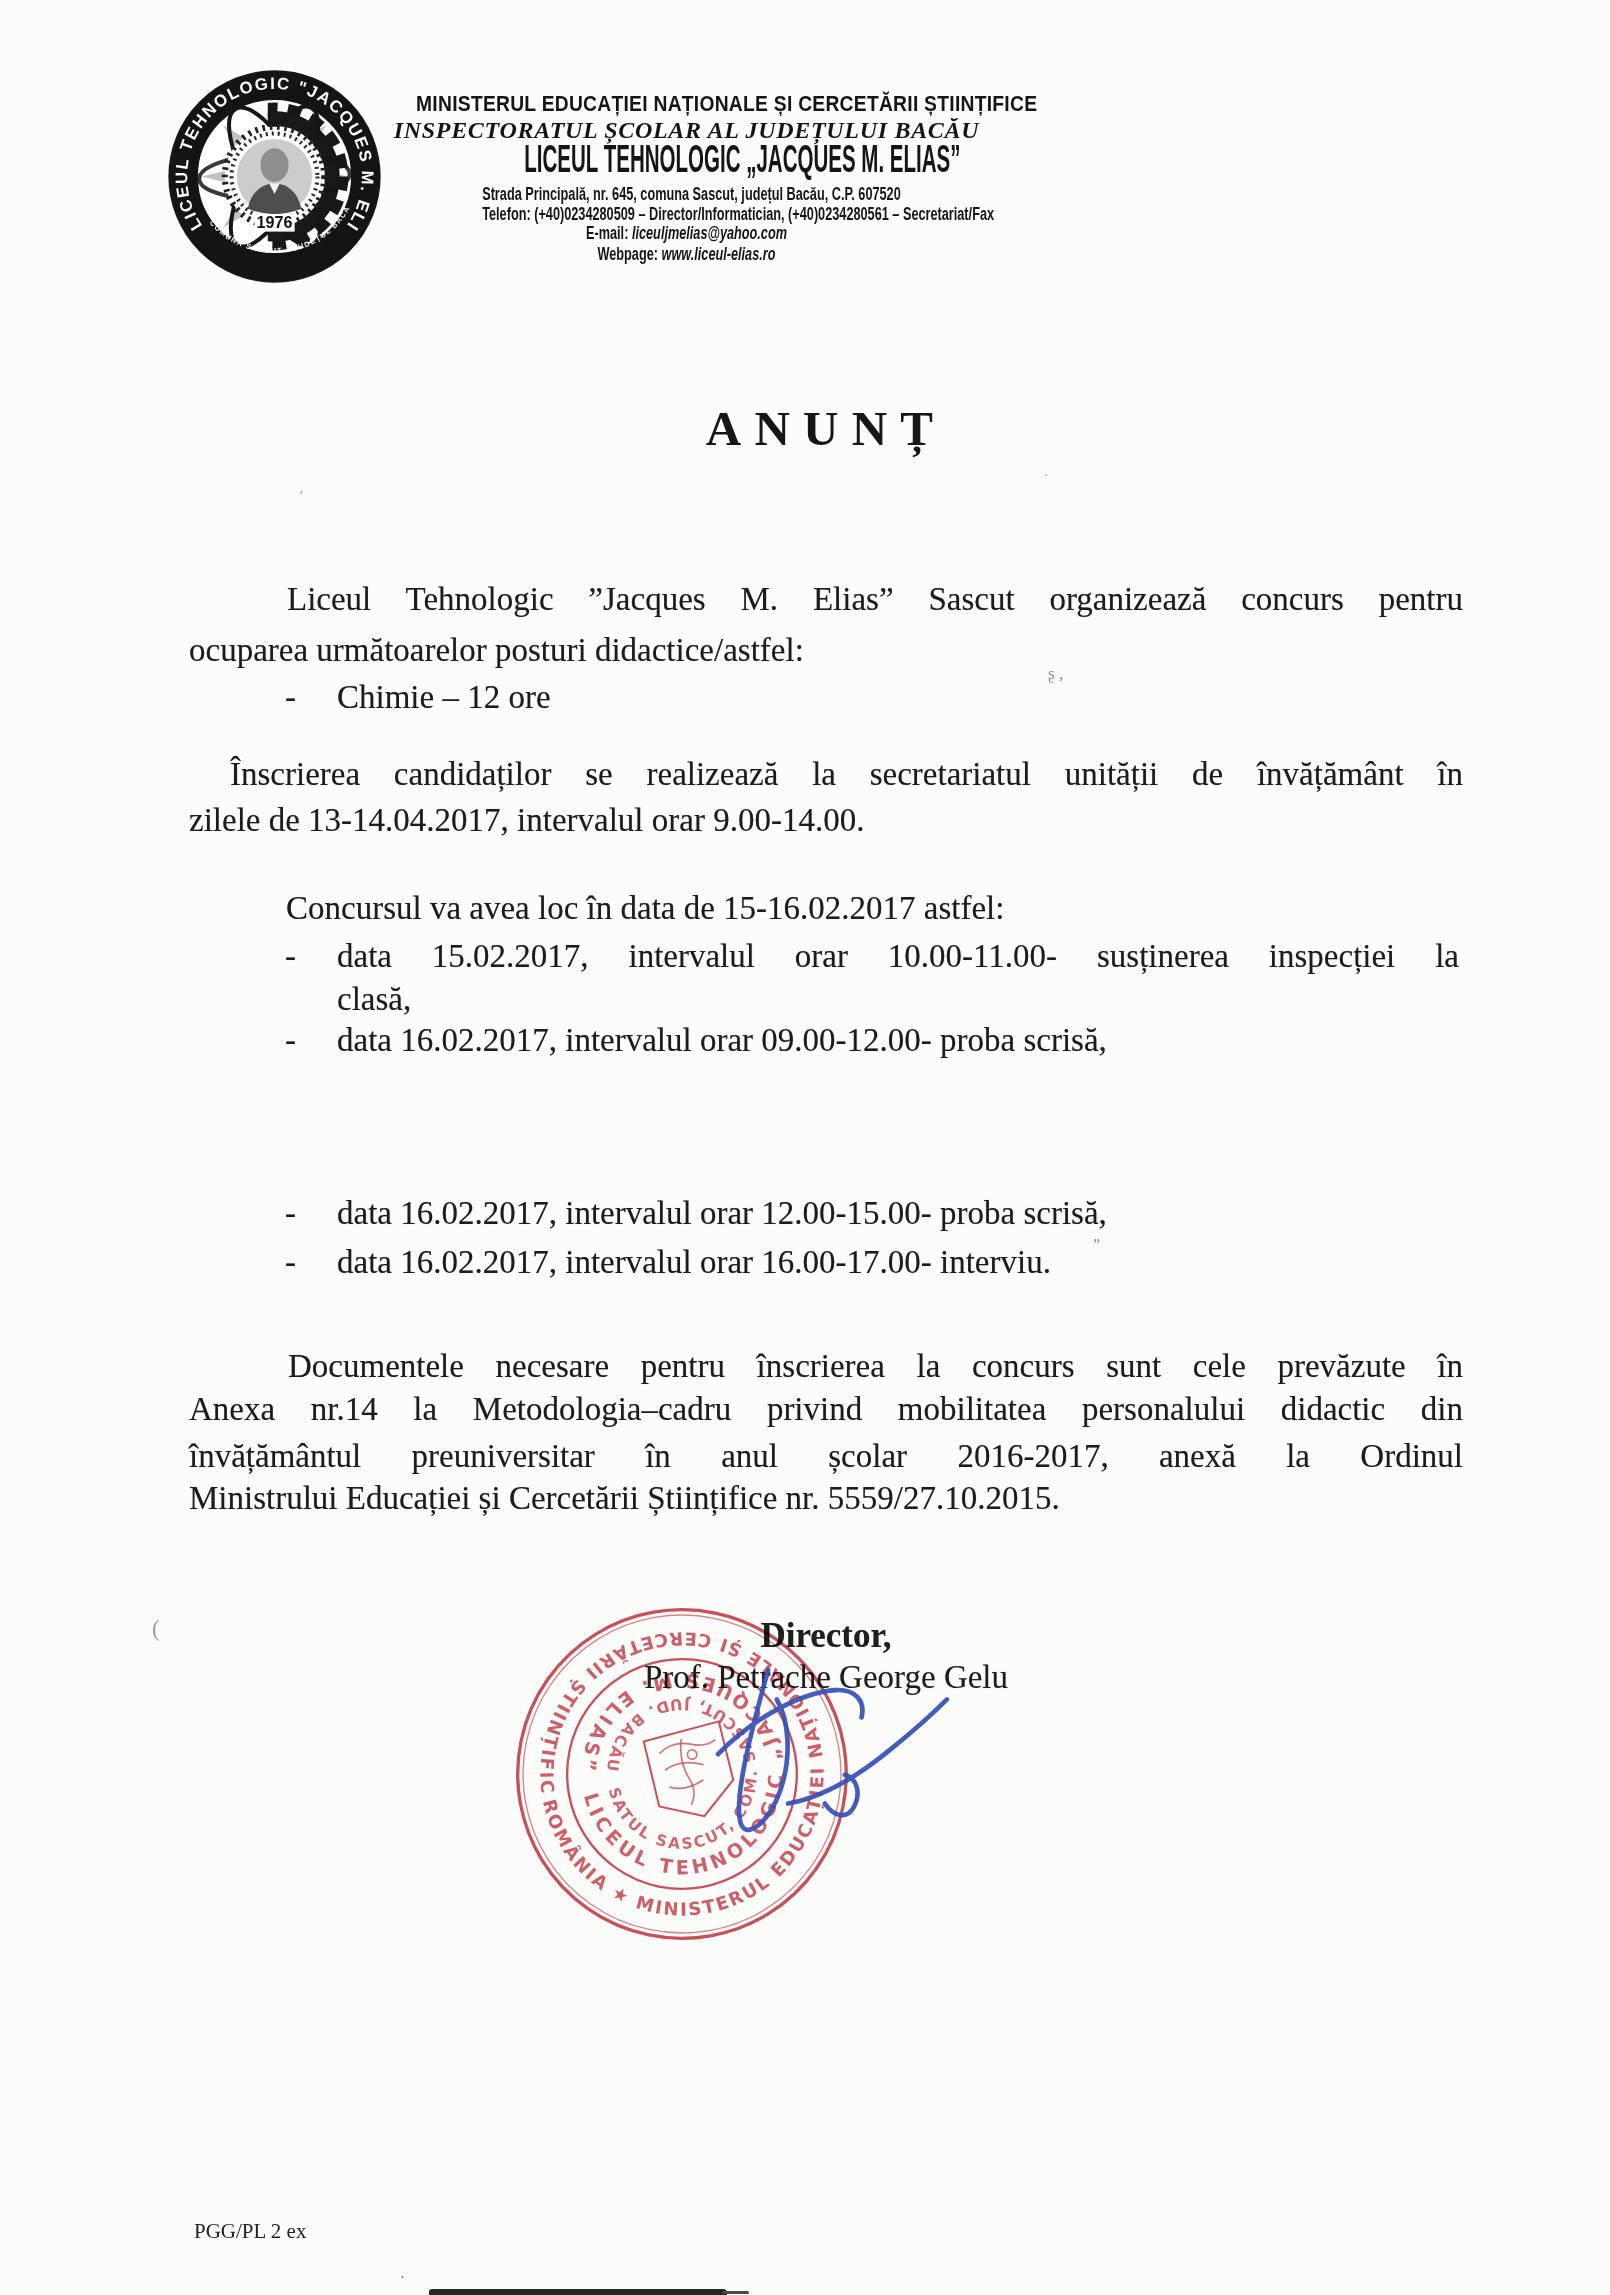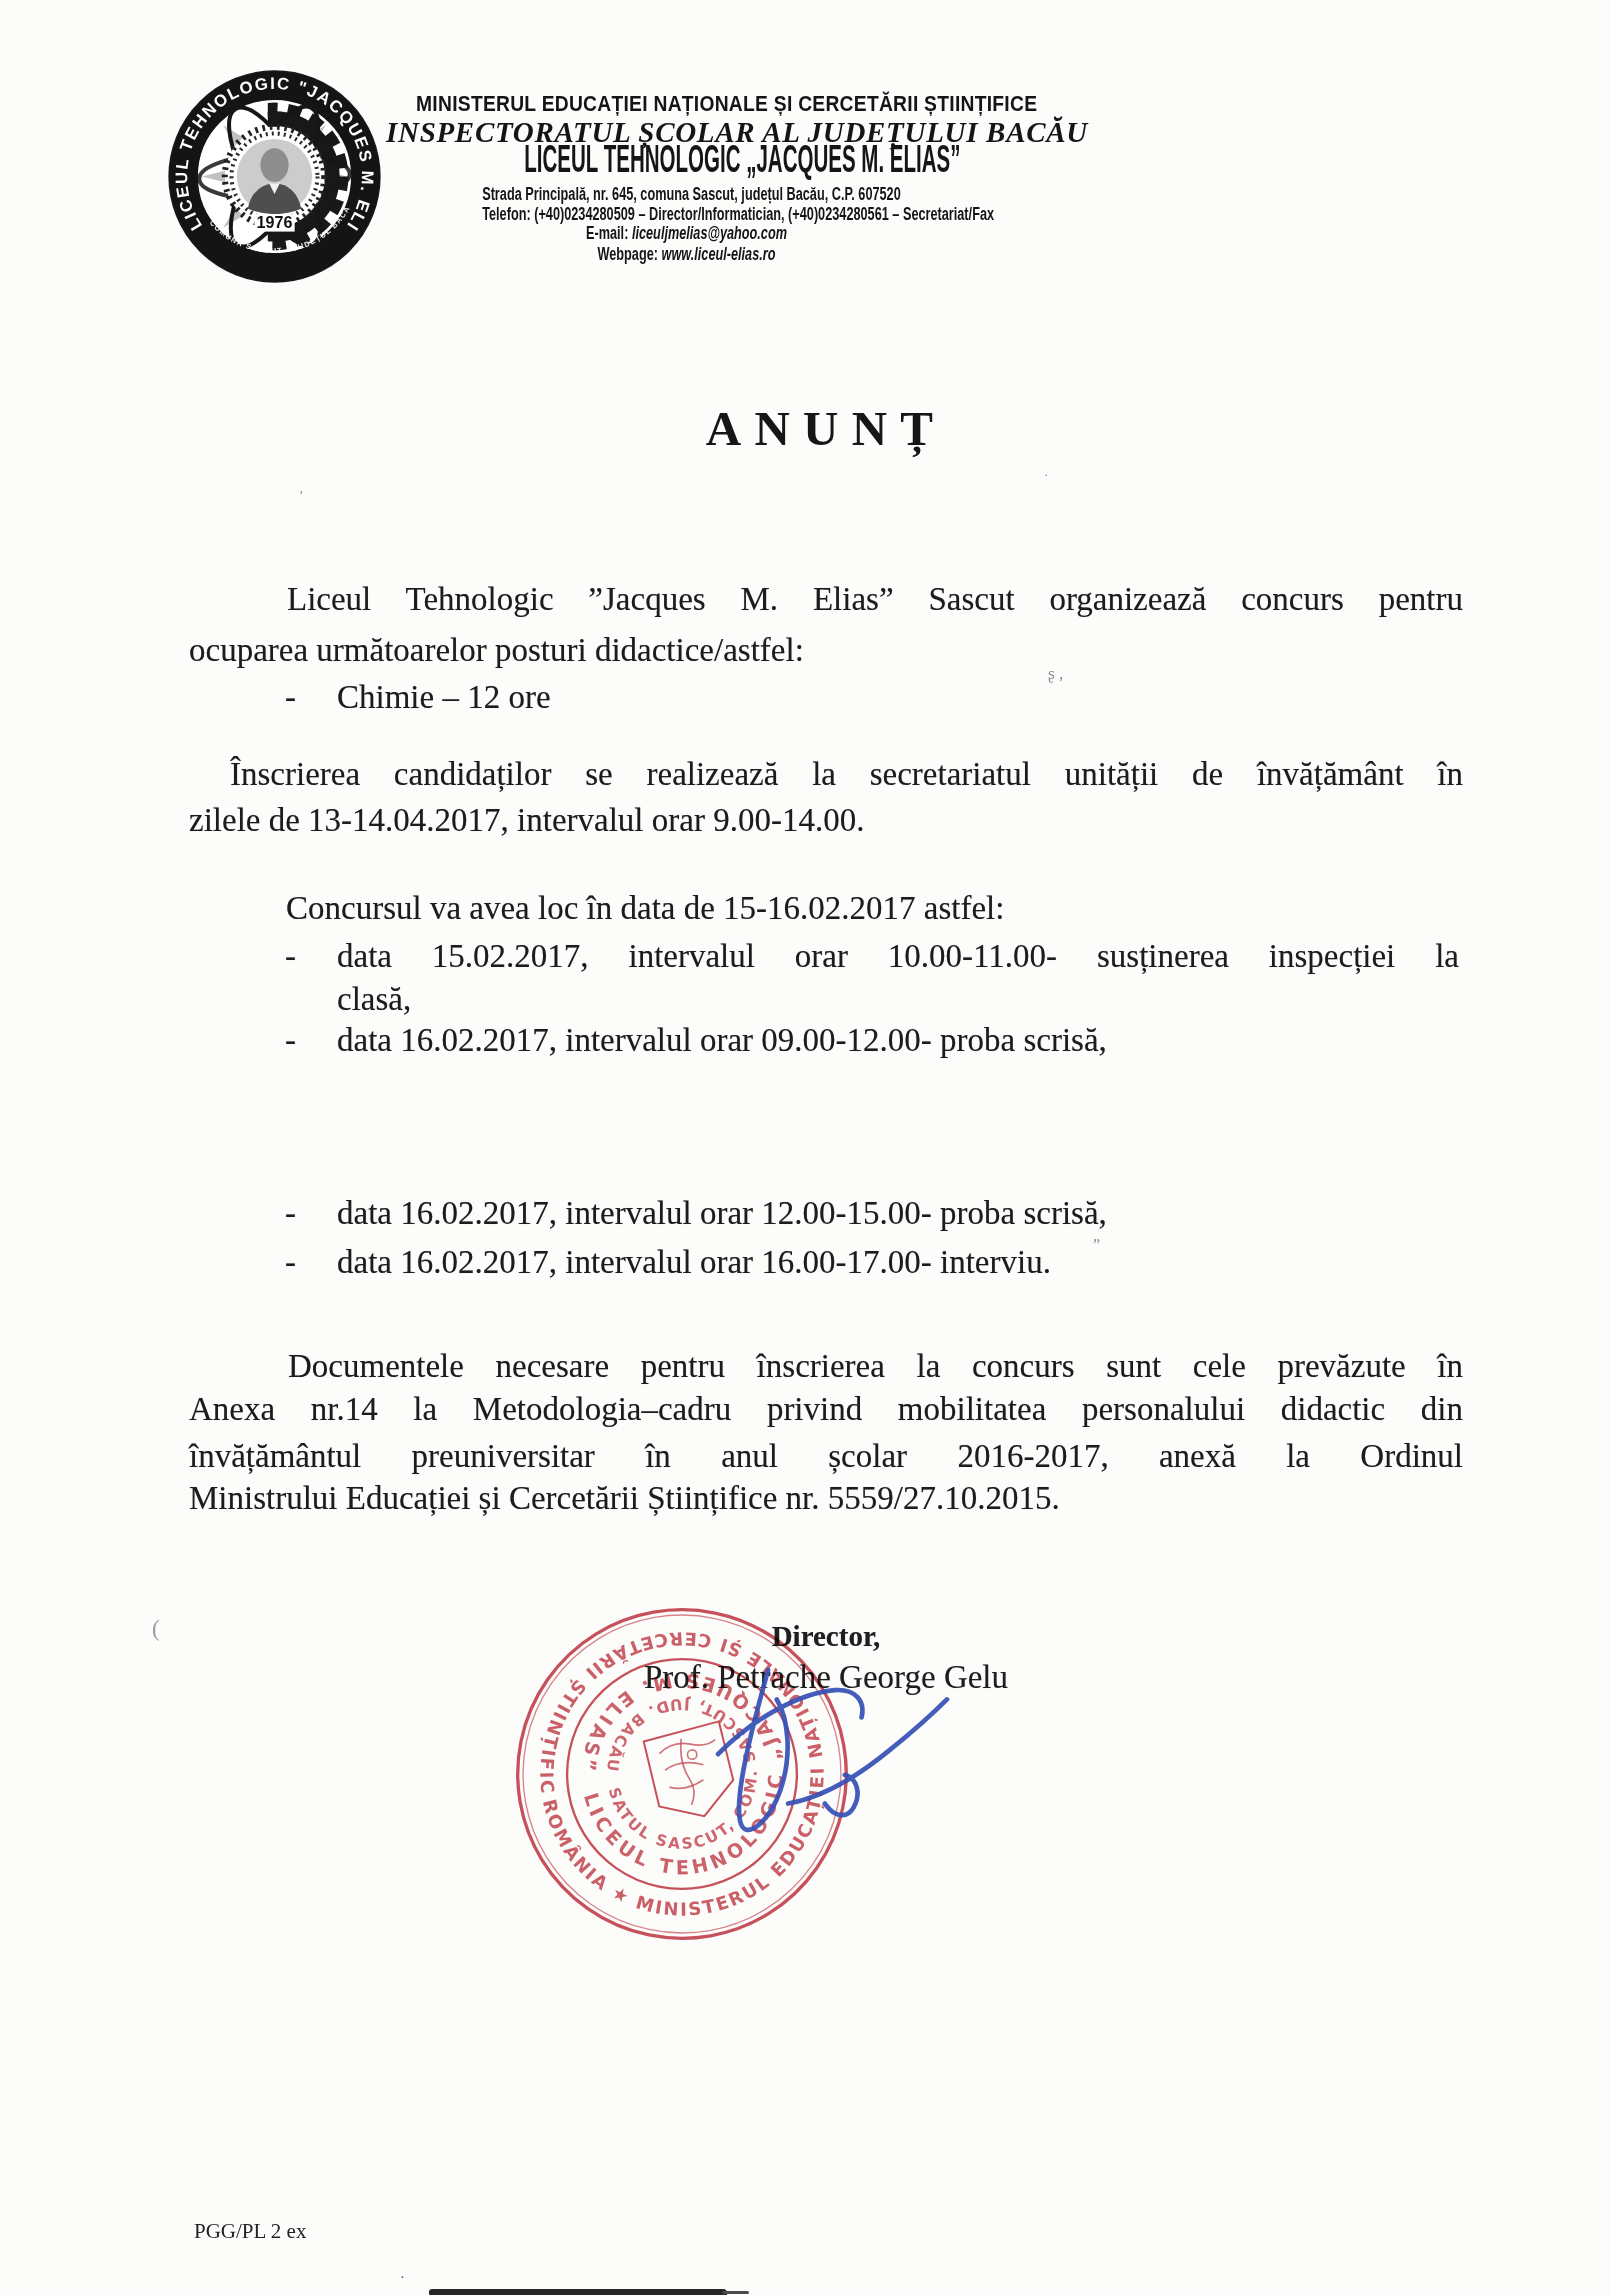--- a/index.html
+++ b/index.html
@@ -9,42 +9,42 @@
     font-family:"Liberation Serif", serif; color:#1e1e1e;
   }
   .abs{position:absolute;}
   
   .hblock{position:absolute; left:386px; top:0; width:601px;}
   .hline{position:absolute; left:0; width:601px; text-align:center;
          font-family:"Liberation Sans", sans-serif; font-weight:bold;
          color:#151515; line-height:1; white-space:nowrap;}
   .h1{top:94px; font-size:21.4px; transform:scaleX(.90); letter-spacing:0.3px;}
   .h2{top:118px; font-family:"Liberation Serif", serif; font-style:italic;
-      font-size:29px; letter-spacing:0.7px; transform:none;}
+      font-size:24px; letter-spacing:0.7px; transform:none;}
   .h3{top:140px; font-size:38px; transform:scaleX(.54); letter-spacing:0;}
   .h4{top:185px; font-size:18.7px; transform:scaleX(.68);}
   .h5{top:205px; font-size:18.7px; transform:scaleX(.68);}
   .h6{top:224px; font-size:18.7px; transform:scaleX(.68);}
   .h7{top:245px; font-size:18.7px; transform:scaleX(.68);}
   .ital{font-style:italic; font-weight:bold;}
   
   .doc-title{position:absolute; left:189px; top:400px; width:1274px;
     text-align:center; font-size:49px; font-weight:bold;
     letter-spacing:.27em; color:#161616;}
   
   .bl{position:absolute; left:189px; width:1274px; font-size:33px;
       line-height:40px; height:40px; color:#1c1c1c;
       text-shadow:0 0 0.7px rgba(10,10,10,.38); white-space:nowrap;}
   .just{white-space:normal; text-align:justify; text-align-last:justify;}
   .li-dash{position:absolute; left:285px; width:40px; font-size:33px;
       line-height:40px; color:#1c1c1c; text-shadow:0 0 0.7px rgba(10,10,10,.38);}
   .li-text{left:337px; width:1122px;}
   
   .sig-role{position:absolute; left:189px; top:1616px; width:1274px; text-align:center;
-    font-size:29px; font-weight:bold; line-height:40px; text-shadow:0 0 0.7px rgba(10,10,10,.38);}
+    font-size:35px; font-weight:bold; line-height:40px; text-shadow:0 0 0.7px rgba(10,10,10,.38);}
   .sig-name{position:absolute; left:189px; top:1657px; width:1274px; text-align:center;
     font-size:33px; line-height:40px; text-shadow:0 0 0.7px rgba(10,10,10,.35);}
   .footer{position:absolute; left:194px; top:2216px; font-size:21px; line-height:31px;
     color:#222;}
   
   .speck{position:absolute; color:#8d8d8d; font-size:17.4px; line-height:1;}
   .smudge{position:absolute; left:429px; top:2289px; width:298px; height:6.7px;
     background:#262626; border-radius:3.3px 4px 1.3px 2.7px;}
   .smudge2{position:absolute; left:722px; top:2291px; width:27px; height:3.3px;
     background:#4a4a4a; border-radius:2px;}

